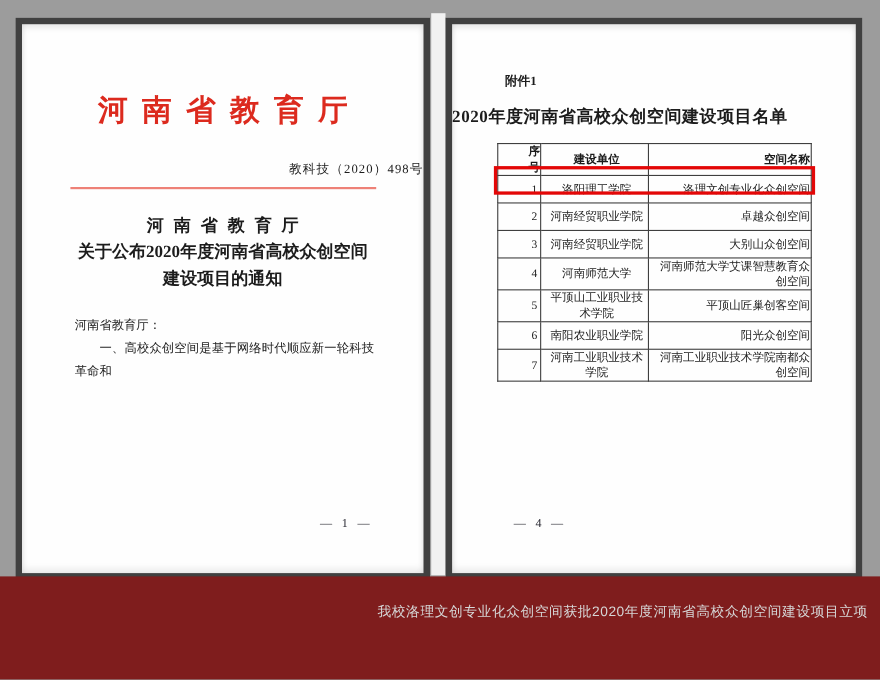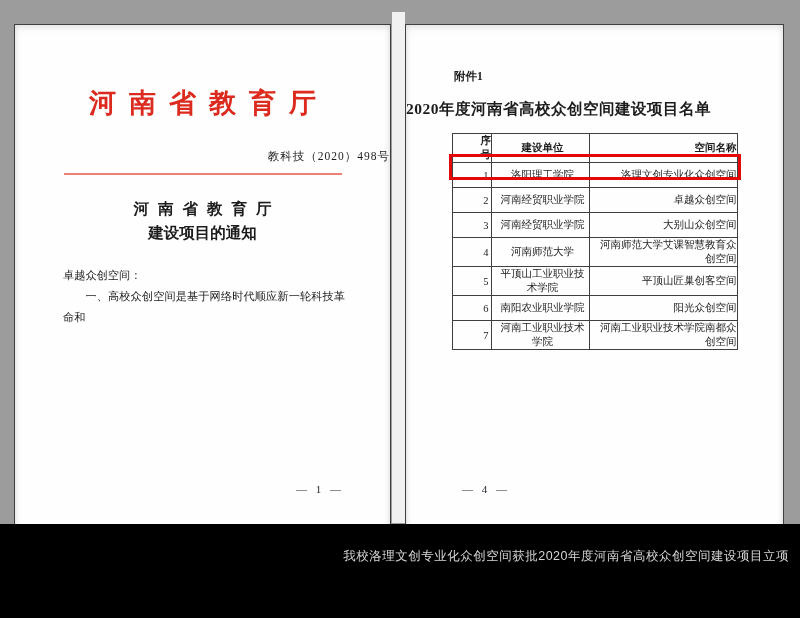--- a/index.html
+++ b/index.html
@@ -4,23 +4,23 @@
 <style>
   * { margin:0; padding:0; box-sizing:border-box; }
   html,body { background:#9c9c9c; }
   .stage {
     position:relative; width:800px; height:618px;
     background:#9c9c9c; overflow:hidden;
     font-family:"Liberation Serif","DejaVu Serif",serif;
     color:#1c1c1c;
   }
   .page {
-    position:absolute; top:24px; height:511px;
+    position:absolute; top:16px; height:511px;
     background:#fefefe;
-    border:1px solid #404040;
+    border:6px solid #404040;
     box-shadow: inset 0 3px 6px rgba(0,0,0,0.10), inset 0 -4px 6px rgba(0,0,0,0.08);
   }
   .left-page  { left:14px;  width:377px; }
   .right-page { left:405px; width:379px; }
   .gutter {
     position:absolute; left:392px; top:12px; width:13px; height:511px;
     background:#f1f1f1;
   }
 
   
@@ -51,45 +51,46 @@
   .project-table .col-unit  { width:98px; padding-left:4px; text-align:center; }
   .project-table .col-space { padding-left:6px; text-align:right; }
   .highlight-box {
     position:absolute; left:-3px; right:-3px; top:21px; height:26px;
     border:3px solid #e30707; pointer-events:none;
   }
 
   
   .footer-bar {
     position:absolute; left:0; top:524px; width:800px; height:94px;
-    background:#000000;
+    background:#7f1d1d;
     font-family:"Liberation Sans","DejaVu Sans",sans-serif;
   }
   .caption {
     position:absolute; top:24px; right:11px;
     color:#d6d6d6; font-size:12.5px; letter-spacing:0.5px; white-space:nowrap;
   }
 </style>
 </head>
 <body>
 
 <div class="stage">
 
   <div class="gutter"></div>
 
   <div class="page left-page">
     <div class="agency-header">河南省教育厅</div>
     <div class="doc-number">教科技（2020）498号</div>
     <div class="red-rule"></div>
     <div class="doc-title">
       <div class="t1">河南省教育厅</div>
+      <div class="t2">关于公布2020年度河南省高校众创空间</div>
       <div class="t3">建设项目的通知</div>
     </div>
     <div class="body-text">
-      <div class="salutation">卓越众创空间：</div>
+      <div class="salutation">河南省教育厅：</div>
       <div class="para">一、高校众创空间是基于网络时代顺应新一轮科技革命和</div>
     </div>
     <div class="page-num pn-left">— 1 —</div>
   </div>
 
   <div class="page right-page">
     <div class="attachment-label">附件1</div>
     <div class="table-title">2020年度河南省高校众创空间建设项目名单</div>
 
     <div class="table-wrap">

